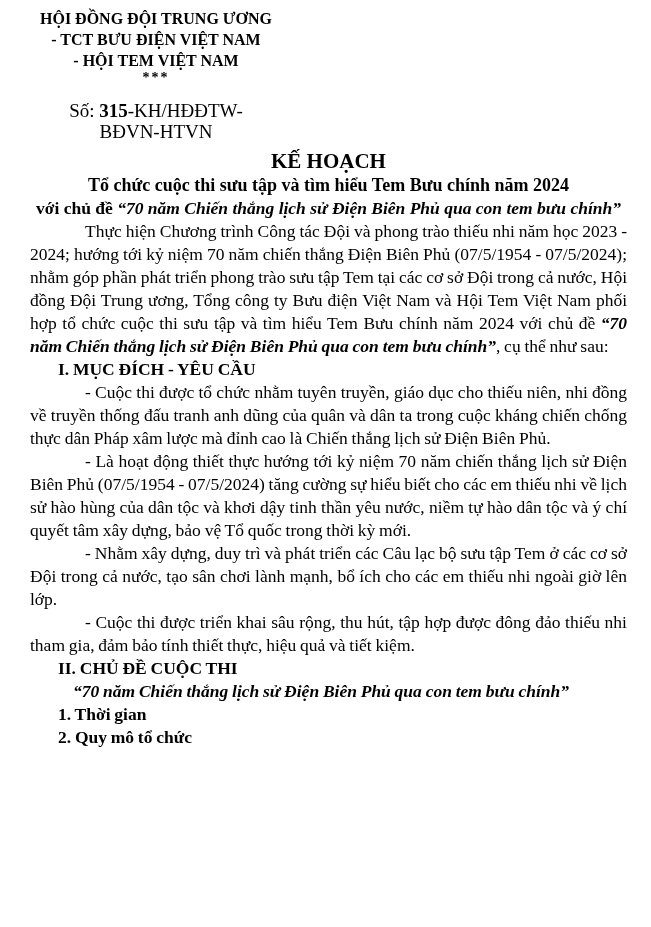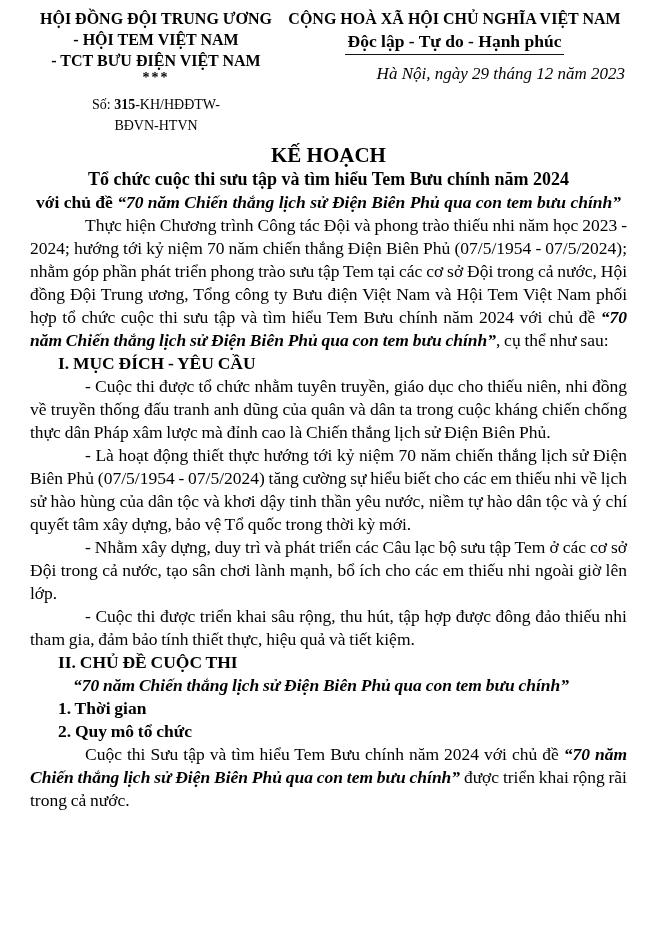--- a/index.html
+++ b/index.html
@@ -12,21 +12,21 @@
     font-family:"Liberation Serif","DejaVu Serif",serif;
     box-sizing:border-box;
     padding:8px 24px 0 30px;
     overflow:hidden;
   }
   
   .hdr{display:flex;}
   .hdr-left{width:252px;text-align:center;flex-shrink:0;}
   .org{font-weight:bold;font-size:16px;line-height:21px;white-space:nowrap;}
   .stars{font-weight:bold;font-size:14px;line-height:13px;letter-spacing:2px;}
-  .docnum{font-size:14px;line-height:21px;margin-top:10px;}
+  .docnum{font-size:19px;line-height:21px;margin-top:16px;}
   .hdr-right{flex:1;text-align:center;}
   .motto1{font-weight:bold;font-size:16px;line-height:21px;white-space:nowrap;}
   .motto2-wrap{line-height:24px;}
   .motto2{font-weight:bold;font-size:17.5px;display:inline-block;border-bottom:1.6px solid #111;padding:0 3px 1px 3px;}
   .dateline{font-style:italic;font-size:17px;text-align:right;margin-top:9px;padding-right:2px;white-space:nowrap;}
   
   .title-block{text-align:center;margin-top:7px;}
   .t1{font-size:21px;font-weight:bold;line-height:25px;}
   .t2{font-size:18px;font-weight:bold;line-height:23px;text-align:center;}
   .t3{font-size:17.5px;font-weight:bold;line-height:23px;}
@@ -41,45 +41,39 @@
   span.bi{font-weight:bold;font-style:italic;}
 </style>
 </head>
 <body>
 
 <div class="page">
 
   <div class="hdr">
     <div class="hdr-left">
       <div class="org">HỘI ĐỒNG ĐỘI TRUNG ƯƠNG</div>
+      <div class="org">- TCT BƯU ĐIỆN VIỆT NAM</div>
       <div class="org">- HỘI TEM VIỆT NAM</div>
-      <div class="org">- TCT BƯU ĐIỆN VIỆT NAM</div>
       <div class="stars">***</div>
       <div class="docnum"><span>Số: </span><span class="b">315</span><span>-KH/HĐĐTW-</span><br><span>BĐVN-HTVN</span></div>
-    </div>
-    <div class="hdr-right">
-      <div class="motto1">CỘNG HOÀ XÃ HỘI CHỦ NGHĨA VIỆT NAM</div>
-      <div class="motto2-wrap"><span class="motto2">Độc lập - Tự do - Hạnh phúc</span></div>
-      <div class="dateline">Hà Nội, ngày 29 tháng 12 năm 2023</div>
     </div>
   </div>
 
   <div class="title-block">
     <div class="t1">KẾ HOẠCH</div>
     <div class="t2">Tổ chức cuộc thi sưu tập và tìm hiểu Tem Bưu chính năm 2024</div>
     <div class="t3"><span>với chủ đề </span><span class="i">“70 năm Chiến thắng lịch sử Điện Biên Phủ qua con tem bưu chính”</span></div>
   </div>
 
   <div class="body-text">
     <p class="para"><span>Thực hiện Chương trình Công tác Đội và phong trào thiếu nhi năm học 2023 - 2024; hướng tới kỷ niệm 70 năm chiến thắng Điện Biên Phủ (07/5/1954 - 07/5/2024); nhằm góp phần phát triển phong trào sưu tập Tem tại các cơ sở Đội trong cả nước, Hội đồng Đội Trung ương, Tổng công ty Bưu điện Việt Nam và Hội Tem Việt Nam phối hợp tổ chức cuộc thi sưu tập và tìm hiểu Tem Bưu chính năm 2024 với chủ đề </span><span class="bi">“70 năm Chiến thắng lịch sử Điện Biên Phủ qua con tem bưu chính”</span><span>, cụ thể như sau:</span></p>
     <p class="head"><span>I. MỤC ĐÍCH - YÊU CẦU</span></p>
     <p class="para"><span>- Cuộc thi được tổ chức nhằm tuyên truyền, giáo dục cho thiếu niên, nhi đồng về truyền thống đấu tranh anh dũng của quân và dân ta trong cuộc kháng chiến chống thực dân Pháp xâm lược mà đỉnh cao là Chiến thắng lịch sử Điện Biên Phủ.</span></p>
     <p class="para"><span>- Là hoạt động thiết thực hướng tới kỷ niệm 70 năm chiến thắng lịch sử Điện Biên Phủ (07/5/1954 - 07/5/2024) tăng cường sự hiểu biết cho các em thiếu nhi về lịch sử hào hùng của dân tộc và khơi dậy tinh thần yêu nước, niềm tự hào dân tộc và ý chí quyết tâm xây dựng, bảo vệ Tổ quốc trong thời kỳ mới.</span></p>
     <p class="para"><span>- Nhằm xây dựng, duy trì và phát triển các Câu lạc bộ sưu tập Tem ở các cơ sở Đội trong cả nước, tạo sân chơi lành mạnh, bổ ích cho các em thiếu nhi ngoài giờ lên lớp.</span></p>
     <p class="para"><span>- Cuộc thi được triển khai sâu rộng, thu hút, tập hợp được đông đảo thiếu nhi tham gia, đảm bảo tính thiết thực, hiệu quả và tiết kiệm.</span></p>
     <p class="head"><span>II. CHỦ ĐỀ CUỘC THI</span></p>
     <p class="quote"><span>“70 năm Chiến thắng lịch sử Điện Biên Phủ qua con tem bưu chính”</span></p>
     <p class="head"><span>1. Thời gian</span></p>
     <p class="head"><span>2. Quy mô tổ chức</span></p>
-    <p class="para"><span>Cuộc thi Sưu tập và tìm hiểu Tem Bưu chính năm 2024 với chủ đề </span><span class="bi">“70 năm Chiến thắng lịch sử Điện Biên Phủ qua con tem bưu chính”</span><span> được triển khai rộng rãi trong cả nước.</span></p>
   </div>
 
 </div>
 
 </body></html>

